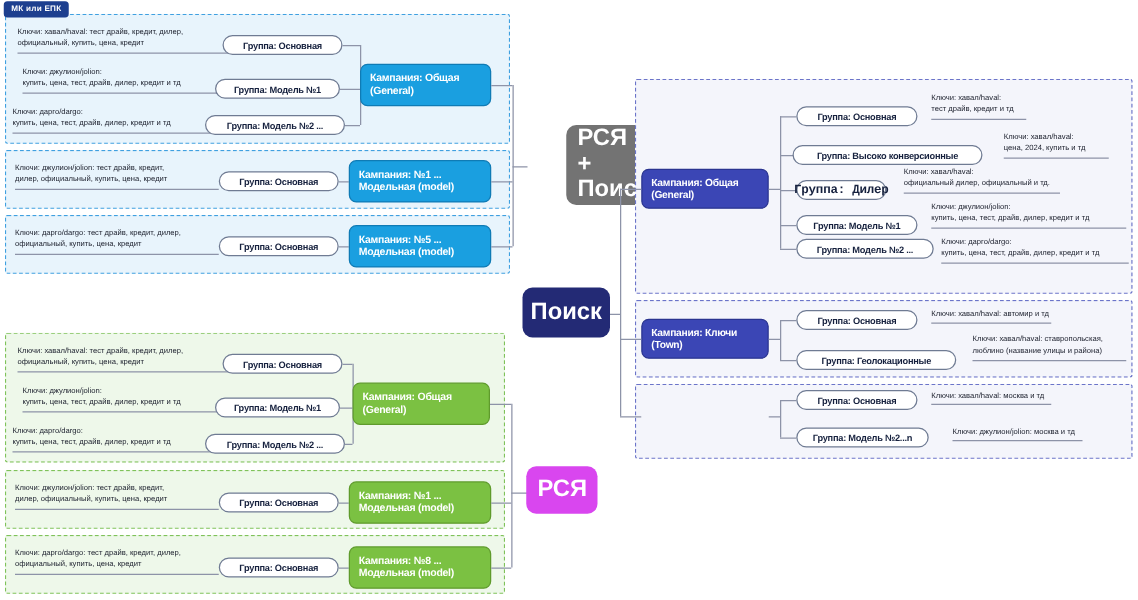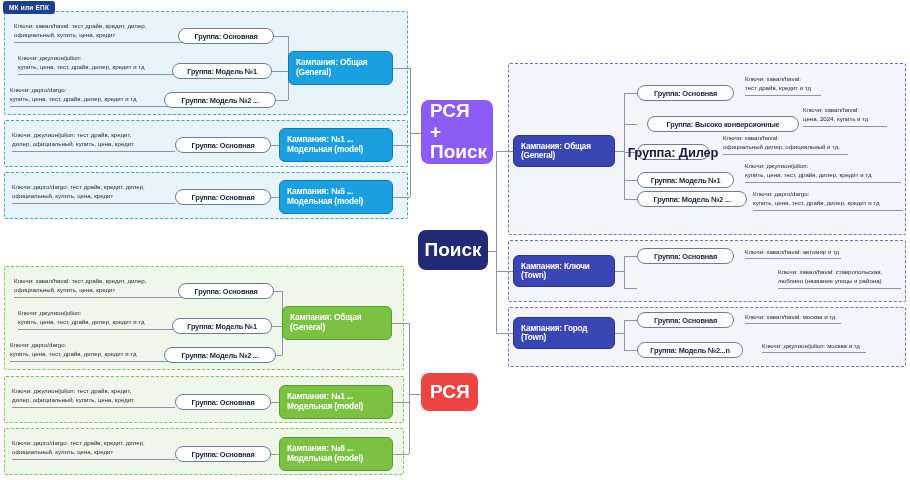--- a/index.html
+++ b/index.html
@@ -57,23 +57,23 @@
     border-radius:8px;
     color:#fff;
     font-weight:bold;
     display:flex;
     flex-direction:column;
     justify-content:center;
     align-items:flex-start;
     padding:3px 9px;
     line-height:1.1;
   }
-  .chan.cyan   { background:#8b5cf6; }
+  .chan.cyan   { background:#737373;margin-left:32px; }
   .chan.navy   { background:#232a75; }
-  .chan.green  { background:#ef4444; }
+  .chan.green  { background:#d946ef; }
 
   
   .keys {
     position:absolute;
     font-size:6.1px;
     line-height:1.42;
     color:#222633;
     white-space:nowrap;
   }
   .keys.right { text-align:left; }
@@ -259,22 +259,22 @@
   <div class="ln v" style="left:624px; top:93px; height:106px;"></div>
   <div class="ln h" style="left:615px; top:151px; width:9px;"></div>
 
   <div class="ln h" style="left:624px; top:93px;  width:13px;"></div>
   <div class="ln h" style="left:624px; top:124px; width:13px;"></div>
   <div class="ln h" style="left:624px; top:152px; width:13px;"></div>
   <div class="ln h" style="left:624px; top:180px; width:13px;"></div>
   <div class="ln h" style="left:624px; top:199px; width:13px;"></div>
 
   <div class="pill" style="left:637px; top:85px;  width:97px; height:16px; font-size:7.4px;">Группа: Основная</div>
-  <div class="pill" style="left:647px; top:116px; width:152px; height:16px; font-size:7.4px;">Группа: Высоко конверсионные</div>
-  <div class="pill" style="left:637px; top:144px; width:72px; height:16px; font-size:13px;">Группа: Дилер</div>
+  <div class="pill" style="left:634px; top:116px; width:152px; height:16px; font-size:7.4px;">Группа: Высоко конверсионные</div>
+  <div class="pill" style="left:637px; top:144px; width:72px; height:16px; font-size:10px;font-family:Liberation Mono, monospace;">Группа: Дилер</div>
   <div class="pill" style="left:637px; top:172px; width:97px; height:16px; font-size:7.4px;">Группа: Модель №1</div>
   <div class="pill" style="left:637px; top:191px; width:110px; height:16px; font-size:7.4px;">Группа: Модель №2 ...</div>
 
   <div class="keys right" style="left:745px; top:75px;">
     <span class="ul">Ключи: хавал/haval:</span>
     <span class="ul">тест драйв, кредит и тд</span>
   </div>
   <div class="krule" style="left:745px; top:95px; width:76px;"></div>
 
   <div class="keys right" style="left:803px; top:106px;">
@@ -304,36 +304,33 @@
   <div class="camp navy" style="left:513px; top:255px; width:102px; height:32px; font-size:8.2px;">
     <span>Кампания: Ключи</span>
     <span>(Town)</span>
   </div>
   <div class="ln h" style="left:615px; top:271px; width:9px;"></div>
   <div class="ln v" style="left:624px; top:256px; height:32px;"></div>
   <div class="ln h" style="left:624px; top:256px; width:13px;"></div>
   <div class="ln h" style="left:624px; top:288px; width:13px;"></div>
 
   <div class="pill" style="left:637px; top:248px; width:97px; height:16px; font-size:7.4px;">Группа: Основная</div>
+  <div class="pill" style="left:637px; top:280px; width:128px; height:16px; font-size:7.4px;">Группа: Геолокационные</div>
 
   <div class="keys right" style="left:745px; top:248px;">
     <span class="ul">Ключи: хавал/haval: автомир и тд</span>
   </div>
   <div class="krule" style="left:745px; top:258px; width:96px;"></div>
 
   <div class="keys right" style="left:778px; top:268px;">
     <span class="ul">Ключи: хавал/haval: ставропольская,</span>
     <span class="ul">люблино (название улицы и района)</span>
   </div>
   <div class="krule" style="left:778px; top:288px; width:123px;"></div>
 
-  <div class="camp navy" style="left:513px; top:317px; width:102px; height:32px; font-size:8.2px;">
-    <span>Кампания: Город</span>
-    <span>(Town)</span>
-  </div>
   <div class="ln h" style="left:615px; top:333px; width:9px;"></div>
   <div class="ln v" style="left:624px; top:320px; height:30px;"></div>
   <div class="ln h" style="left:624px; top:320px; width:13px;"></div>
   <div class="ln h" style="left:624px; top:350px; width:13px;"></div>
 
   <div class="pill" style="left:637px; top:312px; width:97px; height:16px; font-size:7.4px;">Группа: Основная</div>
   <div class="pill" style="left:637px; top:342px; width:106px; height:16px; font-size:7.4px;">Группа: Модель №2...n</div>
 
   <div class="keys right" style="left:745px; top:313px;">
     <span class="ul">Ключи: хавал/haval: москва и тд</span>

